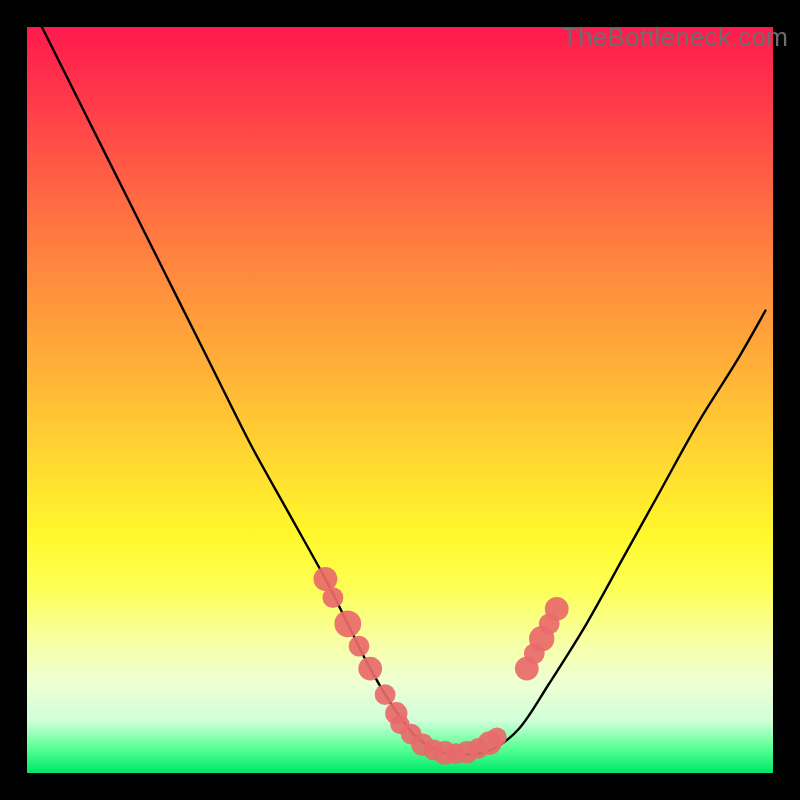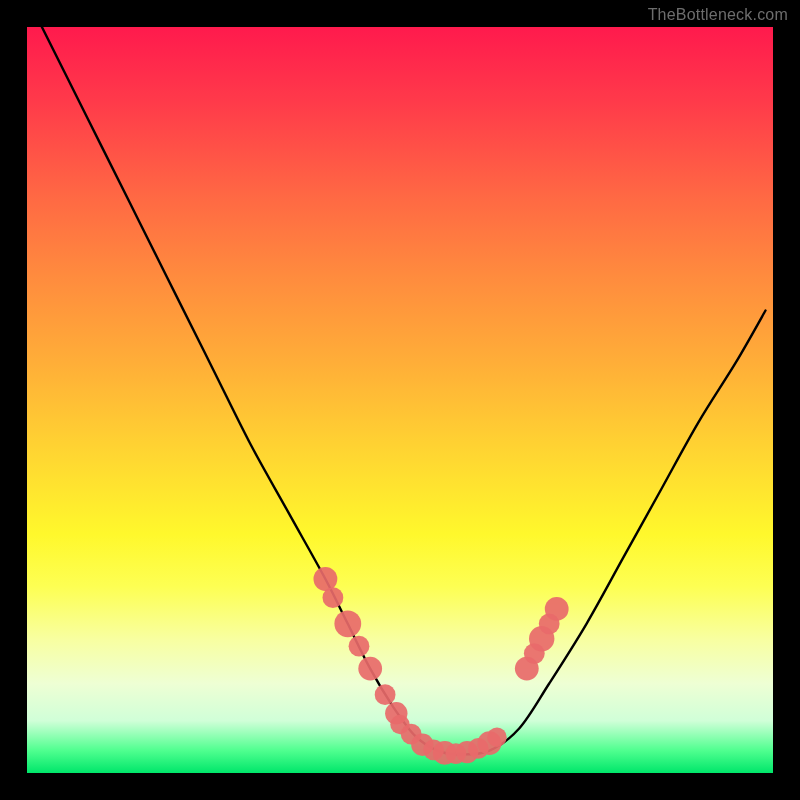--- a/index.html
+++ b/index.html
@@ -28,24 +28,24 @@
       #fdff53 75%,
       #f8ffa0 82%,
       #eeffd4 88%,
       #d0ffd8 93%,
       #4fff8f 97%,
       #00e66a 100%
     );
   }
   .attribution {
     position: absolute;
-    top: 6px;
+    top: 22px;
     right: 12px;
     color: #6d6d6d;
-    font-size: 16px;
+    font-size: 26px;
     font-weight: 500;
     letter-spacing: 0.2px;
   }
   svg.curve {
     position: absolute;
     left: 0;
     top: 0;
     width: 746px;
     height: 746px;
     overflow: visible;

